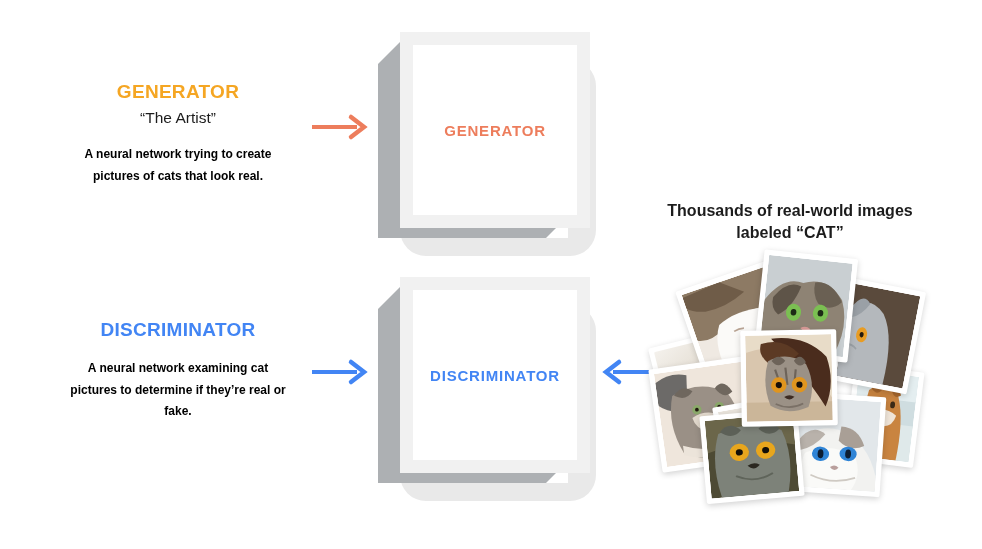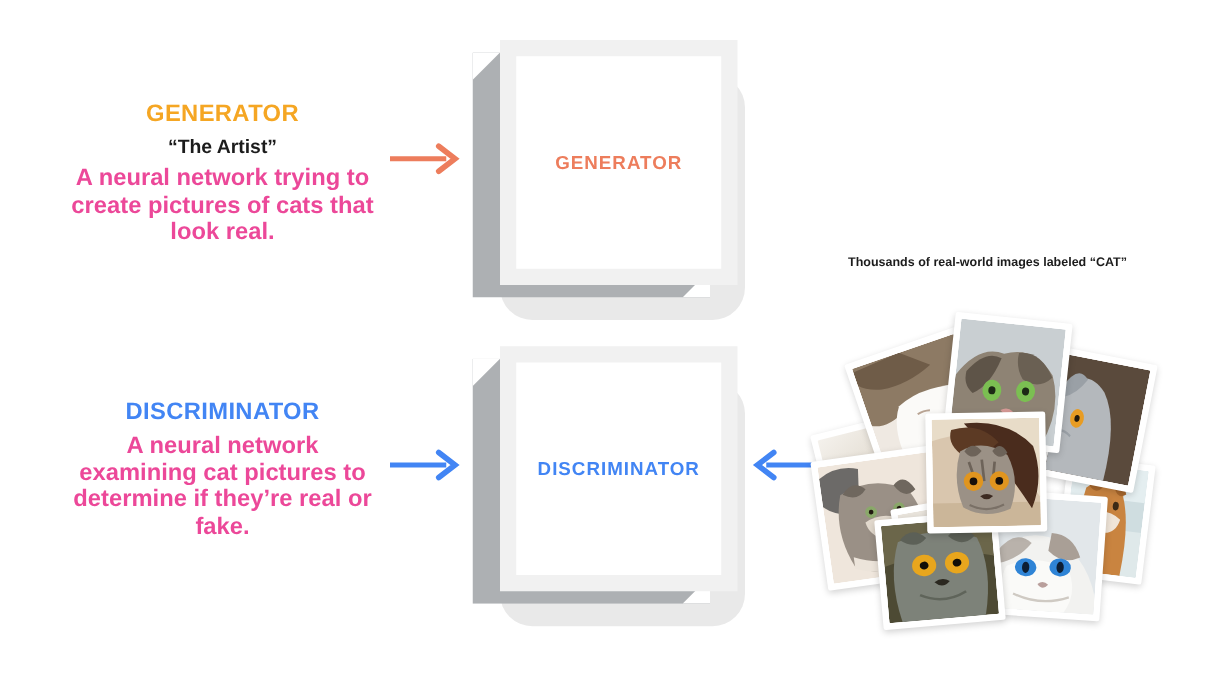--- a/index.html
+++ b/index.html
@@ -26,44 +26,44 @@
     font-size: 19px;
     font-weight: bold;
     letter-spacing: 0.3px;
     line-height: 24px;
     margin: 0 0 3px 0;
   }
   .side-heading.gen { color: #F5A623; }
   .side-heading.disc { color: #4285F4; }
   .side-sub {
     font-size: 15.5px;
-    font-weight: bold;
+    font-weight: normal;
     color: #1c1c1c;
     line-height: 21px;
     margin: 0 0 1px 0;
   }
   .side-desc {
-    font-size: 19px;
+    font-size: 12px;
     font-weight: bold;
-    color: #ec4899;
+    color: #000000;
     line-height: 21.5px;
-    margin: 4px;
+    margin: 16px;
   }
 
   #generator-text-block { left: 53px; top: 80px; }
   #discriminator-text-block { left: 53px; top: 318px; }
 
   
   #collage-caption {
     position: absolute;
     left: 665px;
     top: 200px;
     width: 250px;
     text-align: center;
-    font-size: 10px;
+    font-size: 16px;
     font-weight: bold;
     color: #1c1c1c;
     line-height: 22px;
   }
 
   
   .arrow {
     position: absolute;
   }
 

